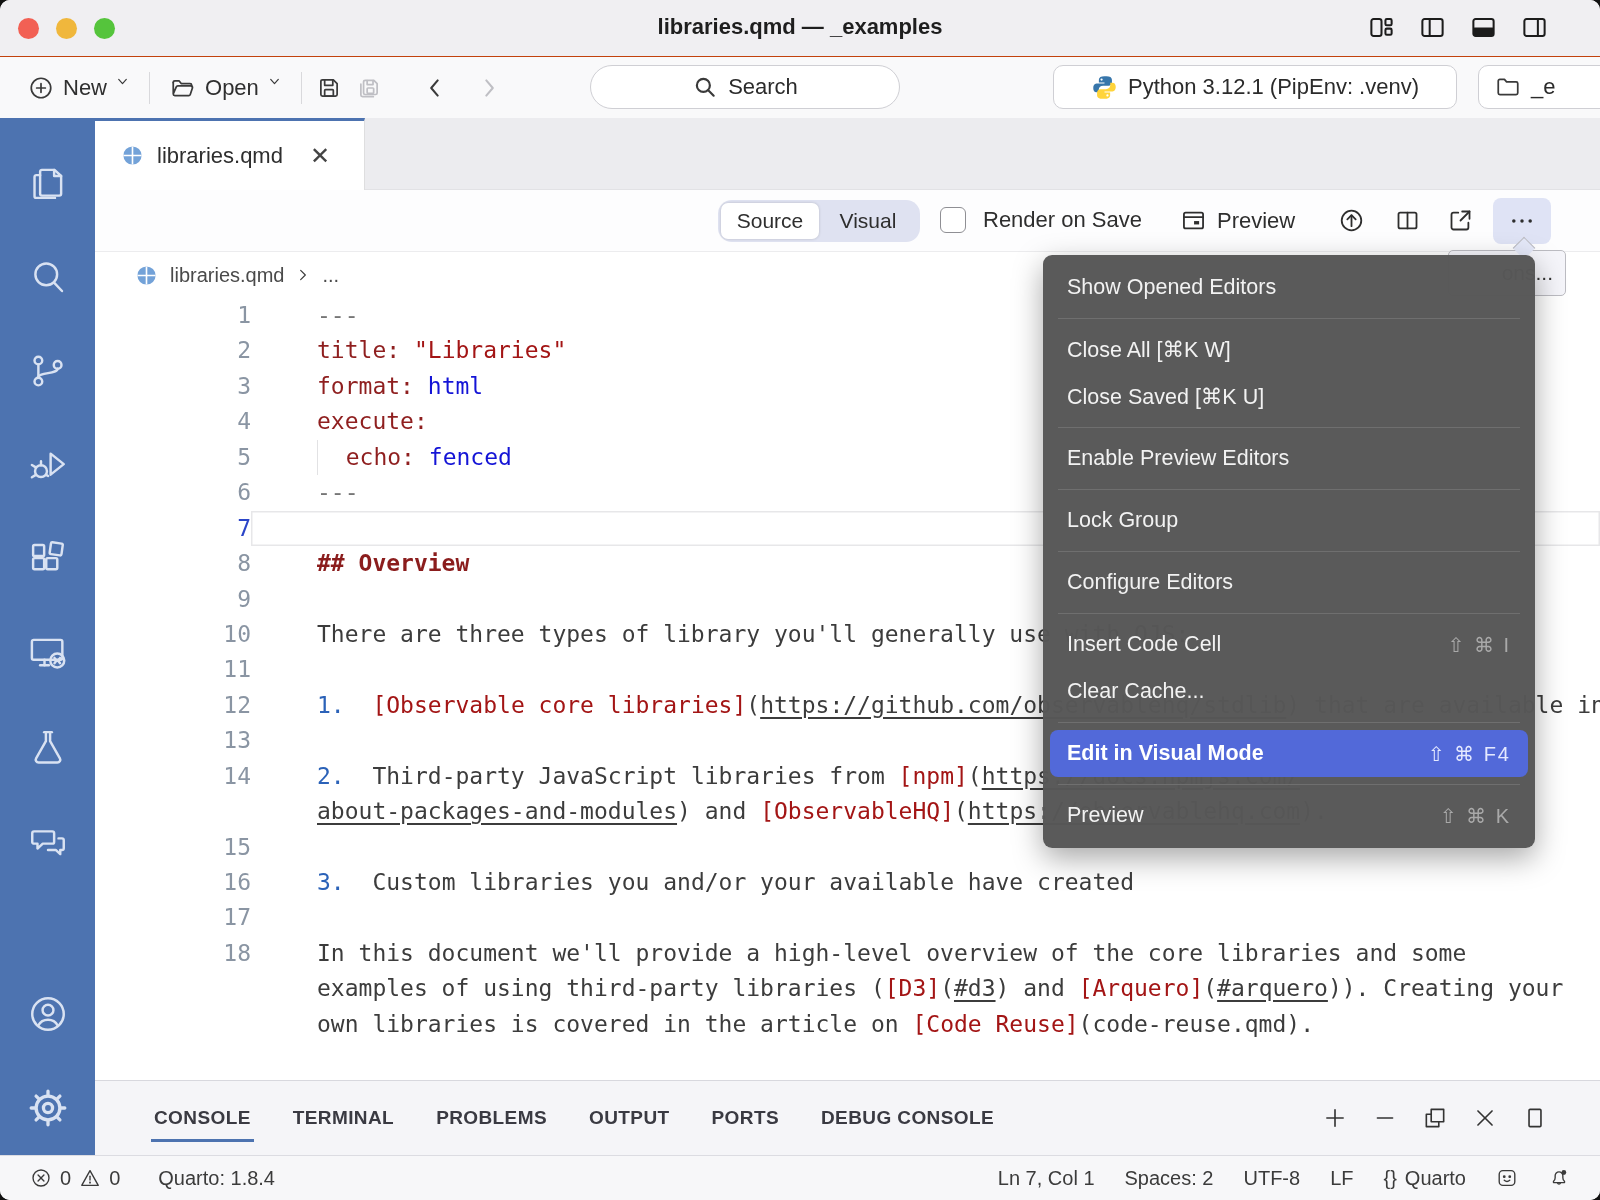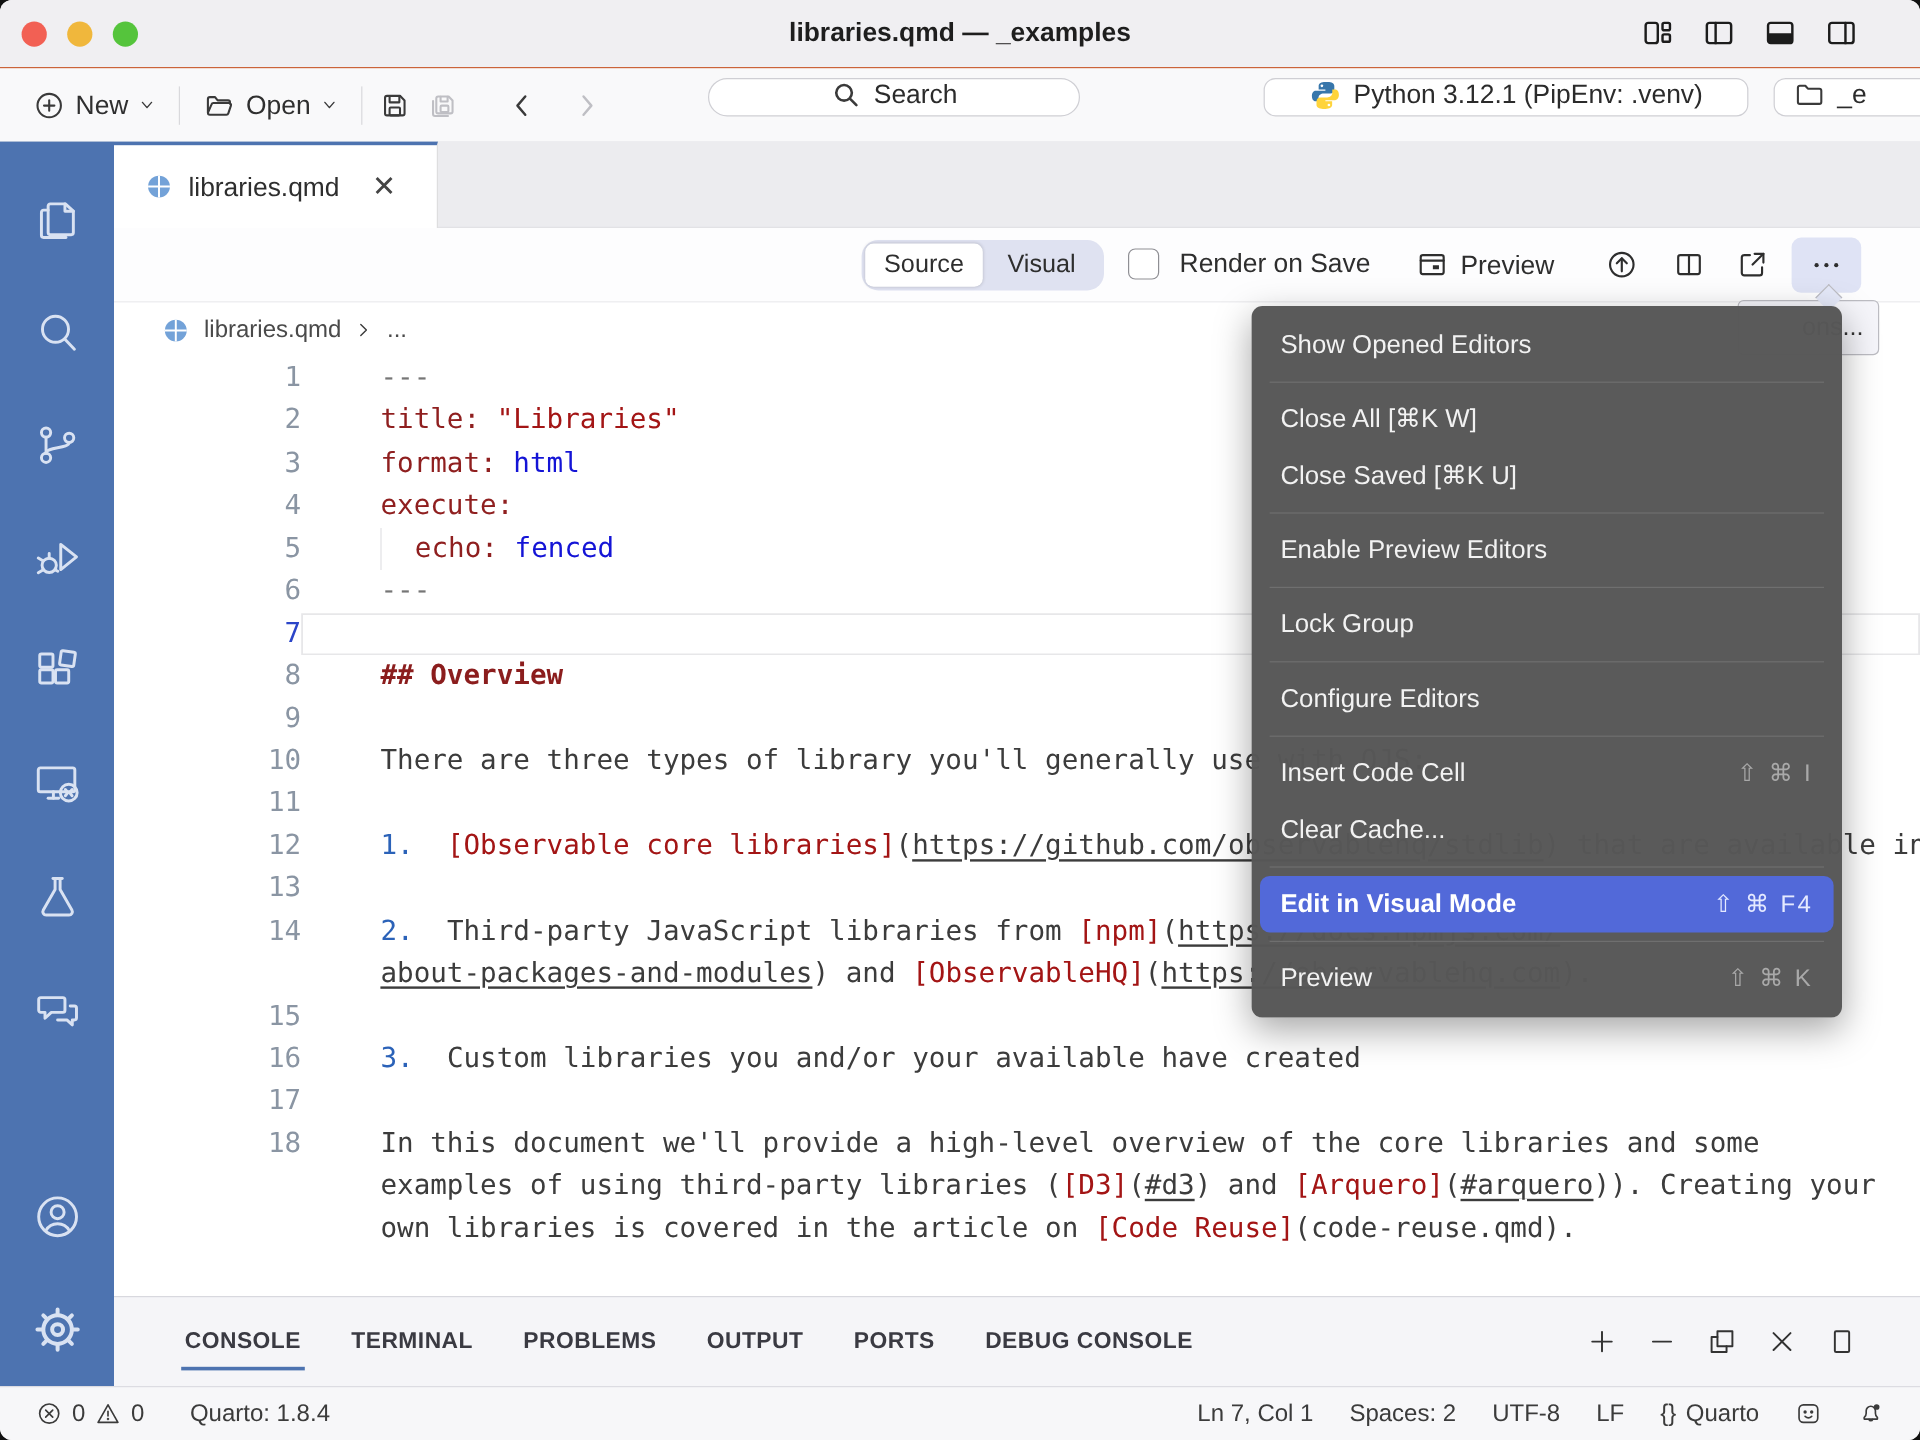--- a/index.html
+++ b/index.html
@@ -15,25 +15,25 @@
   .tl.red{left:18px;background:#f26054}
   .tl.yellow{left:56px;background:#f0b73c}
   .tl.green{left:94px;background:#55c43c}
   .win-title{position:absolute;left:0;right:0;top:14px;text-align:center;font-size:22px;font-weight:700;color:#1e1e1e}
   .win-icons{position:absolute;right:52px;top:14px;display:flex;gap:24px;color:#1c1c1c}
   .win-icons svg{width:27px;height:27px}
 
   
   .toolbar{position:absolute;left:0;top:57px;width:1600px;height:61px;background:#f9f9fa;border-bottom:1px solid #dfdfe2;}
   .tb-left{position:absolute;left:22px;top:0;height:61px;display:flex;align-items:center;gap:14px;color:#2f2f2f;font-size:22px}
-  .tb-btn{display:flex;align-items:center;gap:9px;padding:4px 6px;border-radius:6px}
+  .tb-btn{display:flex;align-items:flex-start;gap:9px;padding:4px 6px;border-radius:6px}
   .tb-div{width:1px;height:32px;background:#d9d9dc}
   .caret svg{width:13px;height:13px}
   .dim{color:#bfbfc4}
-  .pill{position:absolute;top:8px;height:32px;background:#fff;border:1px solid #cfcfd4;display:flex;justify-content:center;gap:10px;font-size:22px;color:#2b2b2b;box-sizing:border-box}
+  .pill{position:absolute;top:8px;height:44px;background:#fff;border:1px solid #cfcfd4;display:flex;align-items:center;justify-content:center;gap:10px;font-size:22px;color:#2b2b2b;box-sizing:border-box}
   .search-pill{left:590px;width:310px;border-radius:23px;}
   .search-pill .chev{position:absolute;right:16px;color:#555}
   .python-pill{left:1053px;width:404px;border-radius:10px}
   .project-pill{left:1478px;width:140px;border-radius:10px;justify-content:flex-start;padding-left:16px}
 
   
   .abar{position:absolute;left:0;top:118px;width:95px;height:1037px;background:#4d73b0;display:flex;flex-direction:column;align-items:center;padding-top:18px;box-sizing:border-box}
   .abar .aicon{width:95px;height:94px;display:flex;align-items:center;justify-content:center;color:#d9e2f2}
   .abar .aicon svg{width:42px;height:42px}
   .abar .spacer{flex:1}

